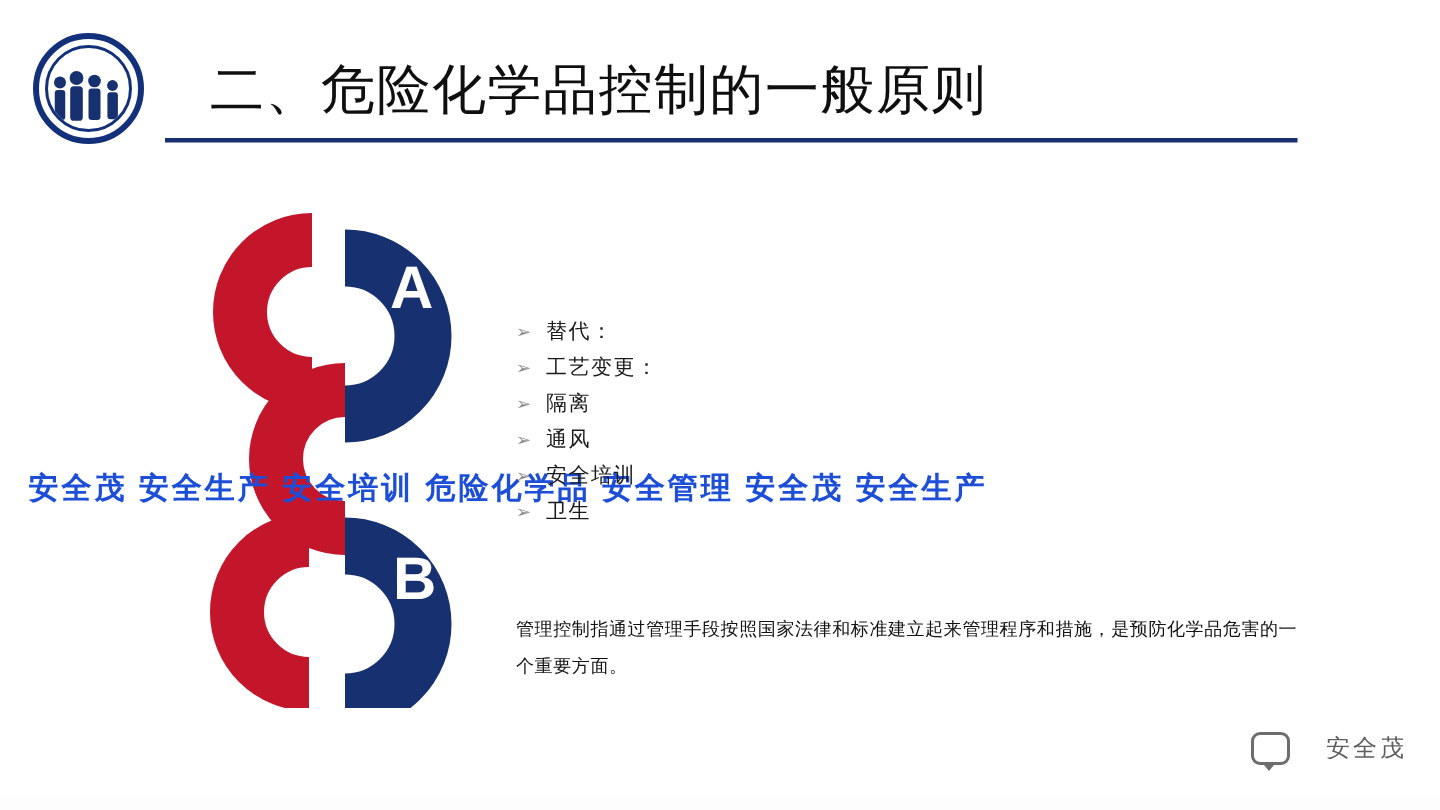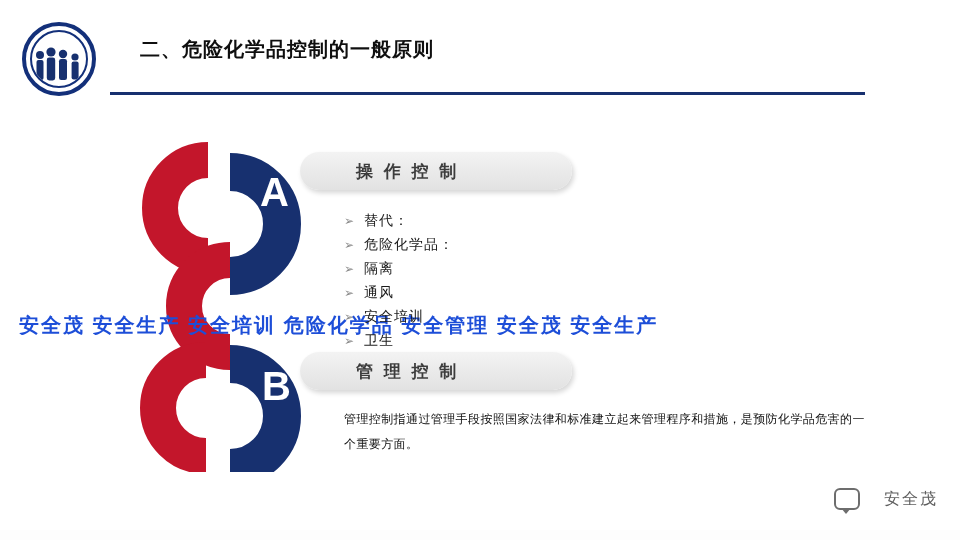--- a/index.html
+++ b/index.html
@@ -45,22 +45,22 @@
     display: flex;
     align-items: flex-end;
     justify-content: center;
     box-sizing: border-box;
     overflow: hidden;
   }
   .title-text {
     position: absolute;
     left: 140px;
     top: 36px;
-    font-size: 20px;
-    font-weight: bold;
+    font-size: 36px;
+    font-weight: normal;
     color: #0f0f0f;
     letter-spacing: 1px;
     white-space: nowrap;
   }
   .title-rule {
     position: absolute;
     left: 110px;
     top: 92px;
     width: 755px;
     height: 3px;
@@ -246,54 +246,48 @@
 
       <path d="M 88 248 A 48 48 0 1 0 88 344" fill="none" stroke="#c3162b" stroke-width="36" stroke-linecap="butt"></path>
     </svg>
   </div>
 
   <div class="letter letter-a">A</div>
   <div class="letter letter-b">B</div>
 
   <div class="watermark">安全茂 安全生产 安全培训 危险化学品 安全管理 安全茂 安全生产</div>
 
-  <div class="pill pill-a">
-    <span class="pill-label">操 作 控 制</span>
-  </div>
 
   <div class="bullets">
     <div class="bullet-row">
       <span class="bullet-mark">➢</span>
       <span class="bullet-text">替代：</span>
     </div>
     <div class="bullet-row">
       <span class="bullet-mark">➢</span>
-      <span class="bullet-text">危险化学品：</span>
+      <span class="bullet-text">工艺变更：</span>
     </div>
     <div class="bullet-row">
       <span class="bullet-mark">➢</span>
       <span class="bullet-text">隔离</span>
     </div>
     <div class="bullet-row">
       <span class="bullet-mark">➢</span>
       <span class="bullet-text">通风</span>
     </div>
     <div class="bullet-row">
       <span class="bullet-mark">➢</span>
       <span class="bullet-text">安全培训</span>
     </div>
     <div class="bullet-row">
       <span class="bullet-mark">➢</span>
       <span class="bullet-text">卫生</span>
     </div>
   </div>
 
-  <div class="pill pill-b">
-    <span class="pill-label">管 理 控 制</span>
-  </div>
 
   <div class="paragraph">管理控制指通过管理手段按照国家法律和标准建立起来管理程序和措施，是预防化学品危害的一个重要方面。</div>
 
   <div class="footer-brand">
     <span class="footer-icon"></span>
     <span class="footer-text">安全茂</span>
   </div>
 
   <div class="bottom-strip"></div>
 </div>

